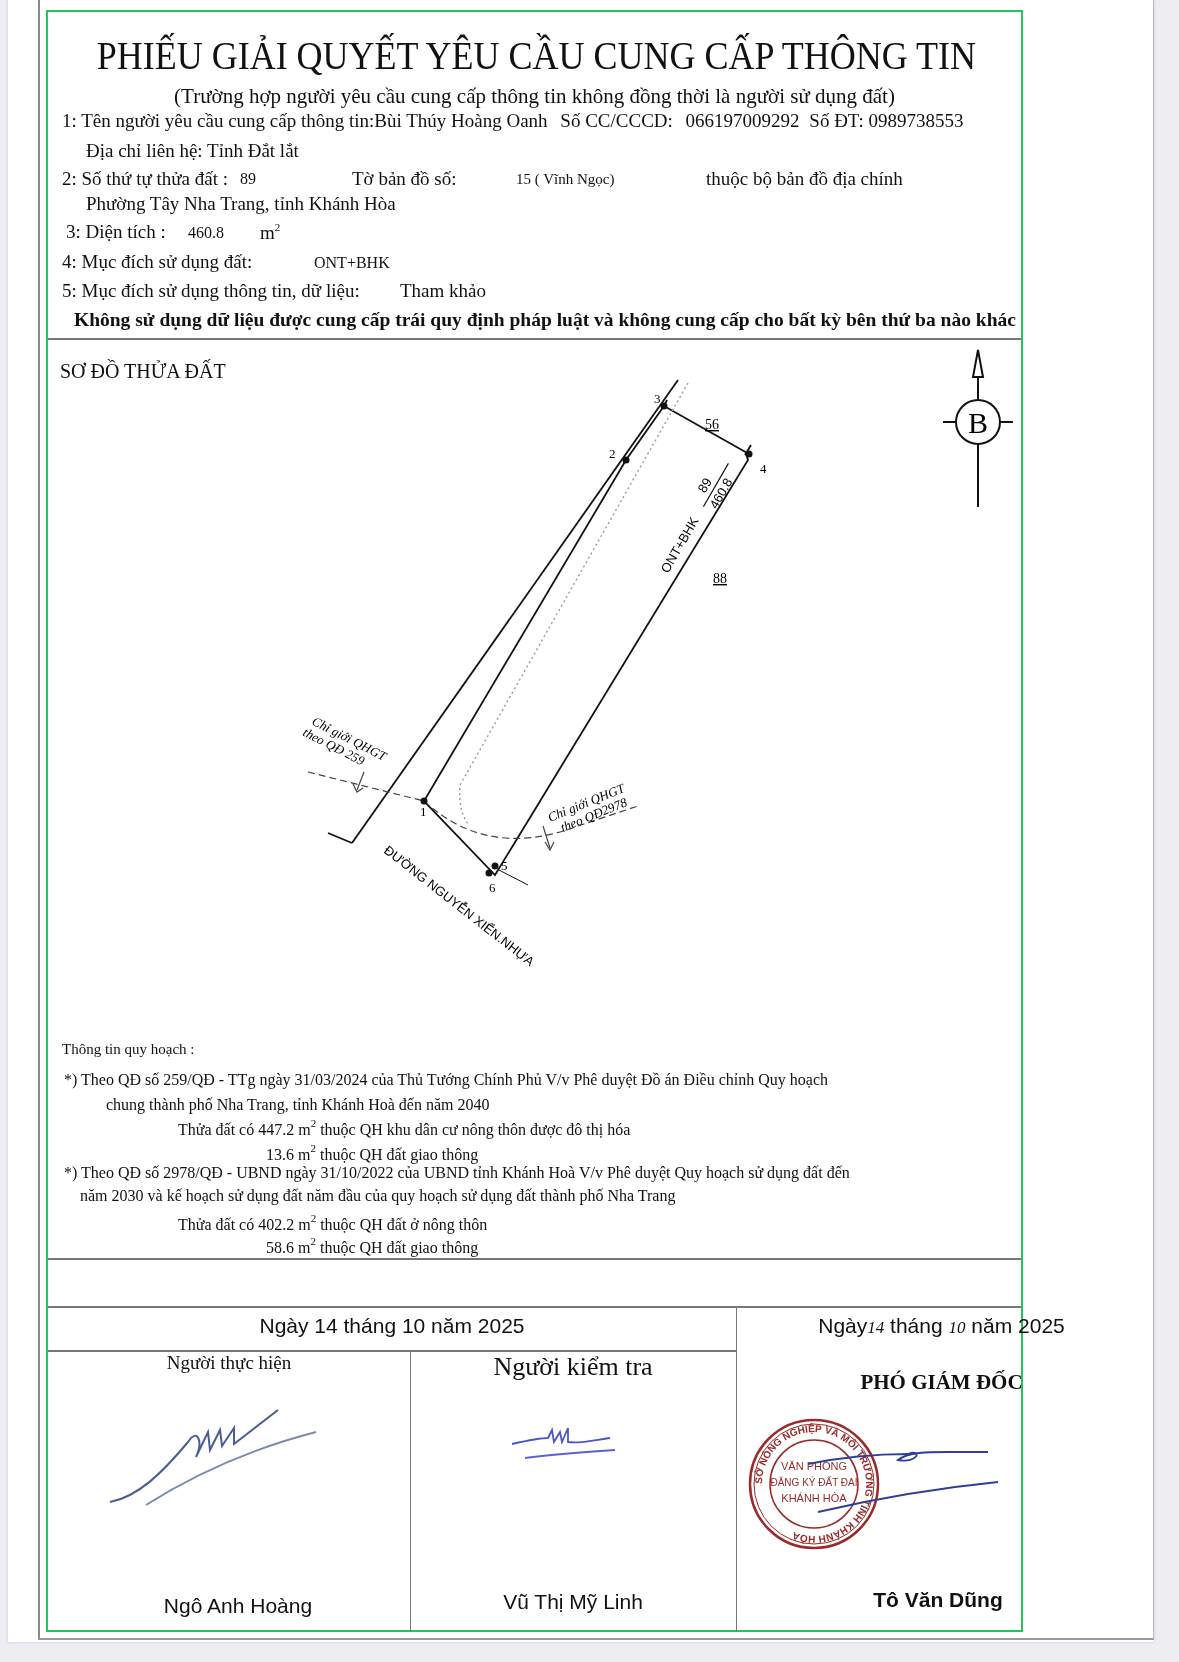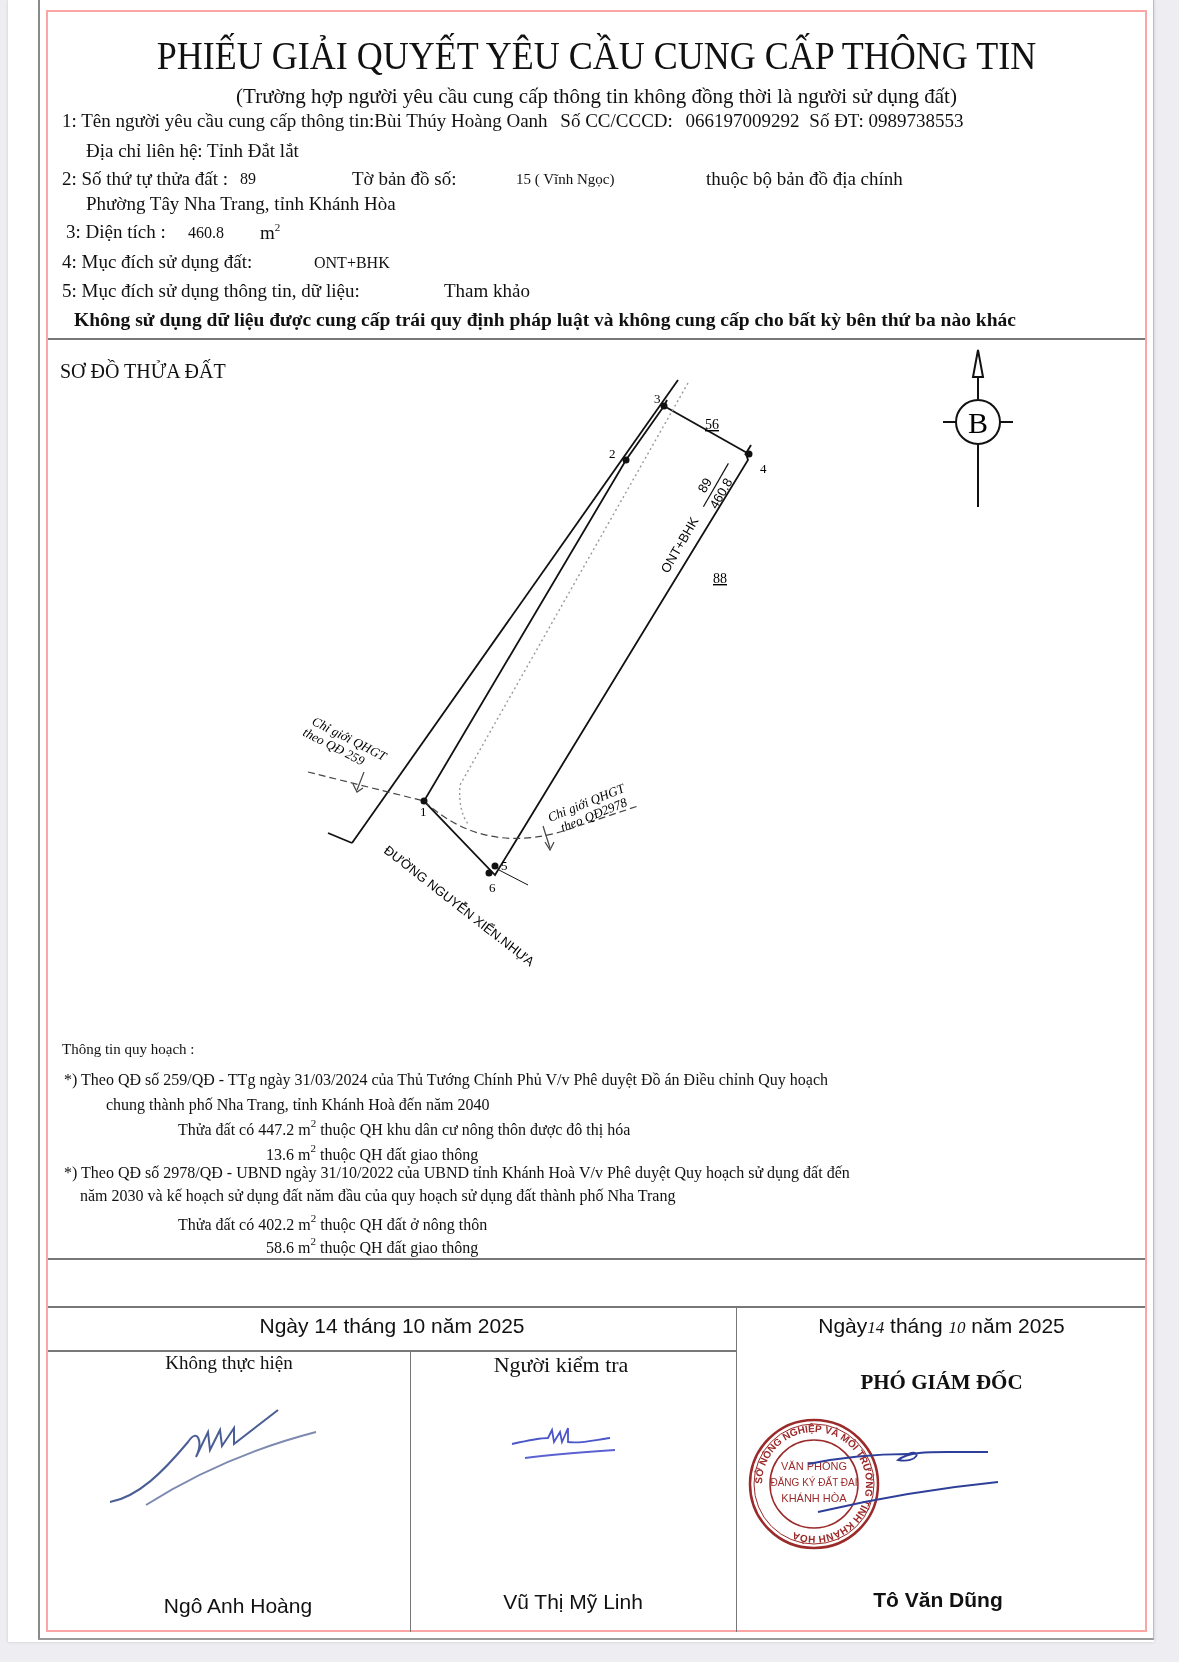--- a/index.html
+++ b/index.html
@@ -13,22 +13,22 @@
   .page {
     position: absolute; left: 8px; top: 0; width: 1146px; height: 1642px;
     background: #fff;
     box-shadow: 0 0 3px rgba(0,0,0,0.15);
   }
   .frame {
     position: absolute; left: 30px; top: 0; width: 1113px; height: 1638px;
     border-left: 2px solid #8a8a8a; border-right: 1px solid #bdbdbd; border-bottom: 2px solid #999;
   }
   .sheet {
-    position: absolute; left: 38px; top: 10px; width: 1101px; height: 1622px;
-    border: 2px solid #fca5a5; box-sizing: border-box;
+    position: absolute; left: 38px; top: 10px; width: 977px; height: 1622px;
+    border: 2px solid #22c55e; box-sizing: border-box;
   }
   .abs { position: absolute; white-space: nowrap; }
   .title {
     left: 0; width: 100%; top: 20px; text-align: center;
     font-size: 40px; letter-spacing: 0; transform: scaleX(0.9); transform-origin: center;
   }
   .subtitle { left: 0; width: 100%; top: 72px; text-align: center; font-size: 21px; }
   .row { font-size: 19px; }
   .small { font-size: 16px; }
   .bold { font-weight: bold; }
@@ -69,21 +69,21 @@
     <div class="abs row" style="left:38px; top:181px;">Phường Tây Nha Trang, tỉnh Khánh Hòa</div>
 
     <div class="abs row" style="left:18px; top:209px;">3: Diện tích :</div>
     <div class="abs small" style="left:140px; top:212px;">460.8</div>
     <div class="abs row" style="left:212px; top:209px;"><span>m</span><span class="sup">2</span></div>
 
     <div class="abs row" style="left:14px; top:239px;">4: Mục đích sử dụng đất:</div>
     <div class="abs small" style="left:266px; top:242px;">ONT+BHK</div>
 
     <div class="abs row" style="left:14px; top:268px;">5: Mục đích sử dụng thông tin, dữ liệu:</div>
-    <div class="abs row" style="left:352px; top:268px;margin-left:44px;">Tham khảo</div>
+    <div class="abs row" style="left:352px; top:268px;">Tham khảo</div>
 
     <div class="abs row bold" style="left:26px; top:297px; font-size:19.5px;">Không sử dụng dữ liệu được cung cấp trái quy định pháp luật và không cung cấp cho bất kỳ bên thứ ba nào khác</div>
 
     <div class="hline" style="top:326px;"></div>
 
     <div class="abs" style="left:12px; top:348px; font-size:20px;">SƠ ĐỒ THỬA ĐẤT</div>
 
     <svg class="abs" style="left:0; top:328px;" width="1097" height="700" viewBox="0 0 1097 700">
 
       <g stroke="#111" stroke-width="2" fill="none">
@@ -171,22 +171,22 @@
     <div class="abs" style="left:0; top:1338px; width:688px; border-top:2px solid #777;"></div>
     <div class="vline" style="left:362px; top:1338px; height:282px;"></div>
 
     <div class="abs center sans" style="left:0; width:688px; top:1302px; font-size:21px;">Ngày  14  tháng   10    năm  2025</div>
     <div class="abs center sans" style="left:688px; width:411px; top:1302px; font-size:21px;">
       <span>Ngày</span><i style="font-family:'Liberation Serif',serif; font-size:17px;">14</i>
       <span>tháng</span> <i style="font-family:'Liberation Serif',serif; font-size:17px;text-align:right;">10</i>
       <span>năm  2025</span>
     </div>
 
-    <div class="abs center" style="left:0; width:362px; top:1340px; font-size:19px;">Không thực hiện</div>
-    <div class="abs center" style="left:350px; width:326px; top:1340px; font-size:22px;">Người kiểm tra</div>
+    <div class="abs center" style="left:0; width:362px; top:1340px; font-size:19px;">Người thực hiện</div>
+    <div class="abs center" style="left:362px; width:326px; top:1340px; font-size:26px;">Người kiểm tra</div>
     <div class="abs center bold" style="left:688px; width:411px; top:1358px; font-size:21px;">PHÓ GIÁM ĐỐC</div>
 
     <svg class="abs" style="left:60px; top:1390px;" width="220" height="110" viewBox="0 0 220 110">
       <path d="M2,100 C30,95 55,70 80,40 C90,25 95,40 88,55 L100,30 L102,48 L112,28 L114,44 L126,26 L126,42 L170,8" stroke="#4a5e96" stroke-width="2" fill="none"></path>
       <path d="M38,103 C90,70 150,45 208,30" stroke="#7d8ab0" stroke-width="2" fill="none"></path>
     </svg>
     <svg class="abs" style="left:462px; top:1408px;" width="110" height="50" viewBox="0 0 110 50">
       <path d="M2,24 C20,20 30,18 38,18 L42,10 L44,22 L50,12 L52,22 L58,8 L58,22 C70,24 85,20 100,18" stroke="#4b56c9" stroke-width="1.8" fill="none"></path>
       <path d="M15,38 C45,34 75,32 105,30" stroke="#5a62d2" stroke-width="1.8" fill="none"></path>
     </svg>

